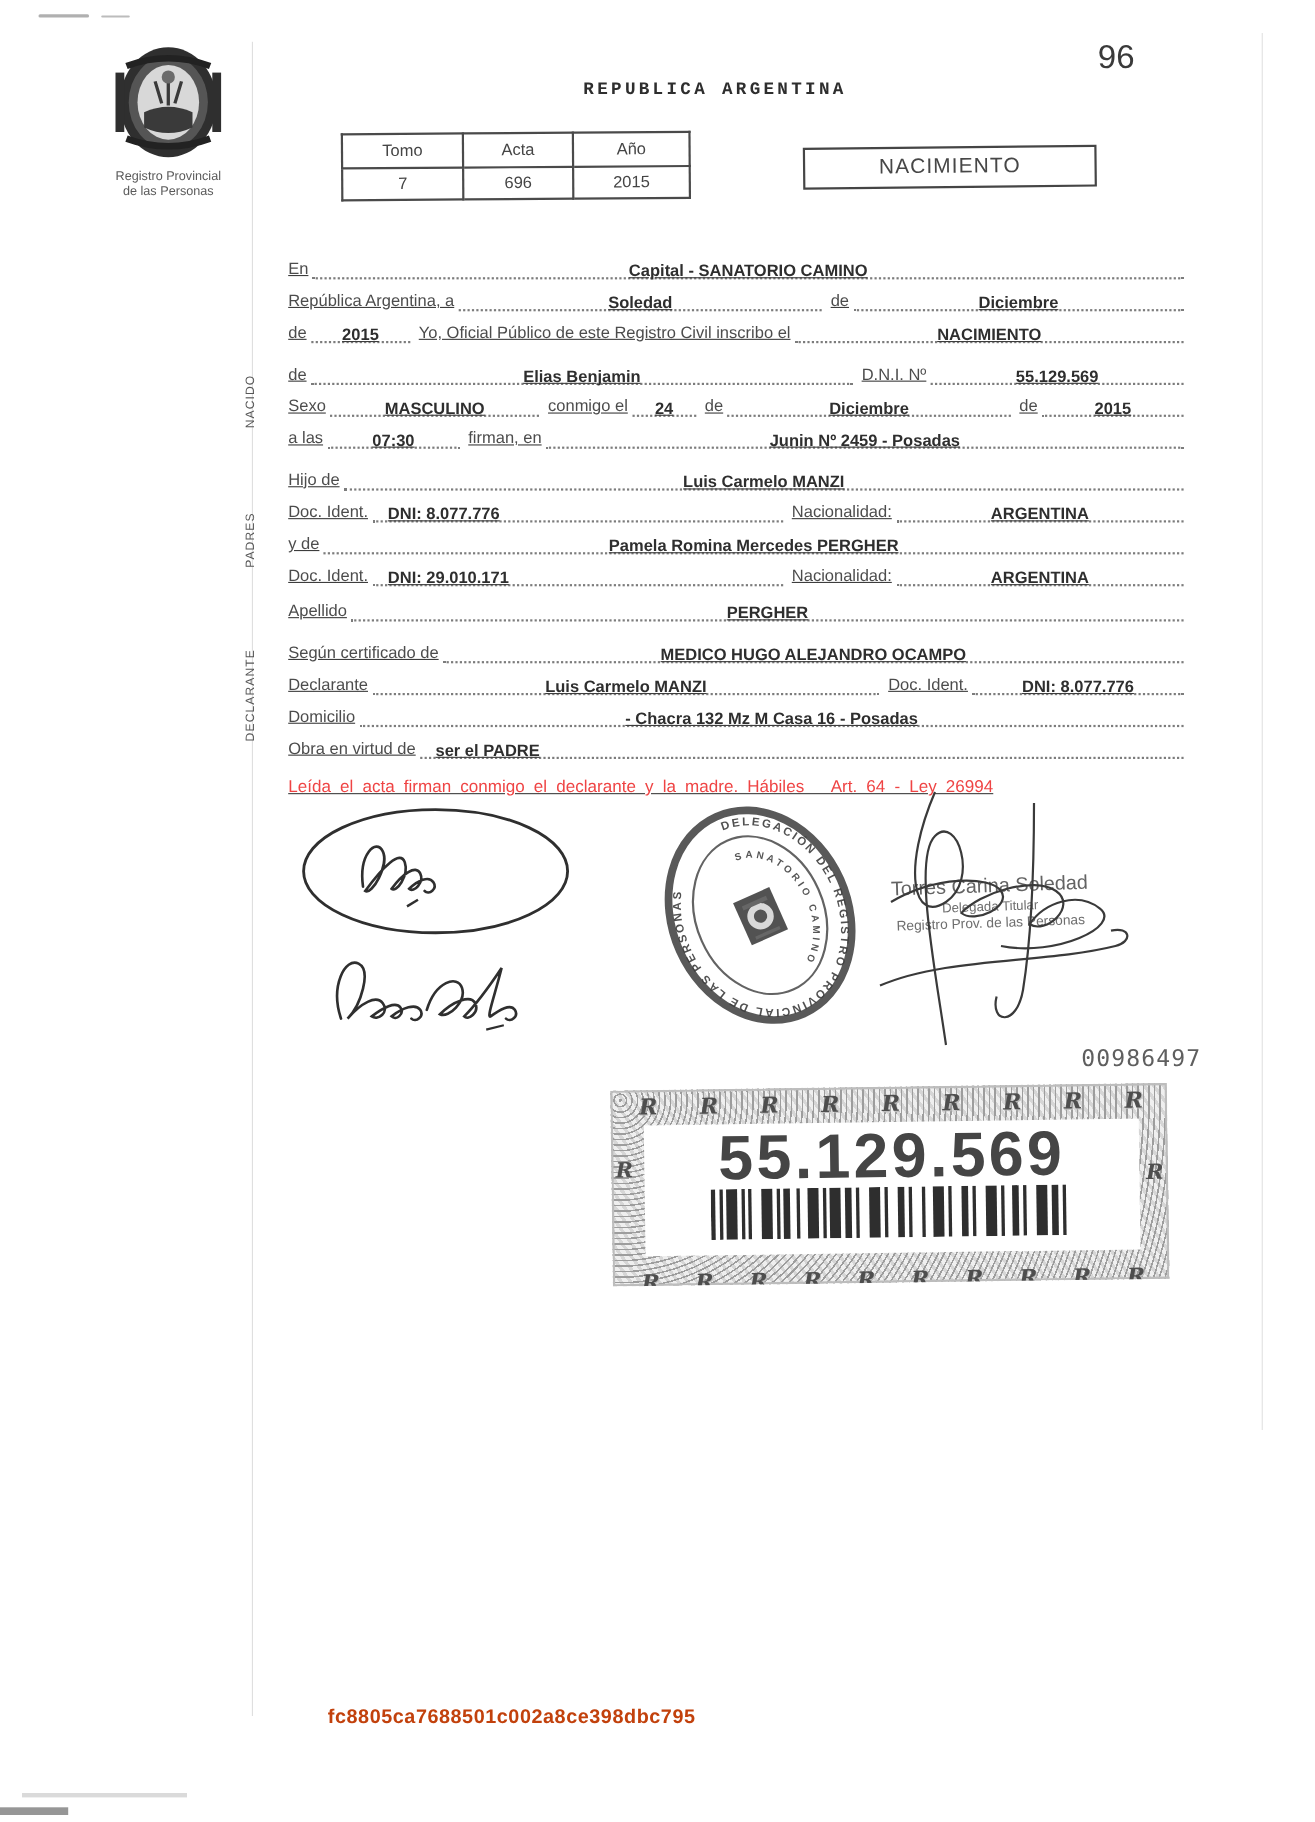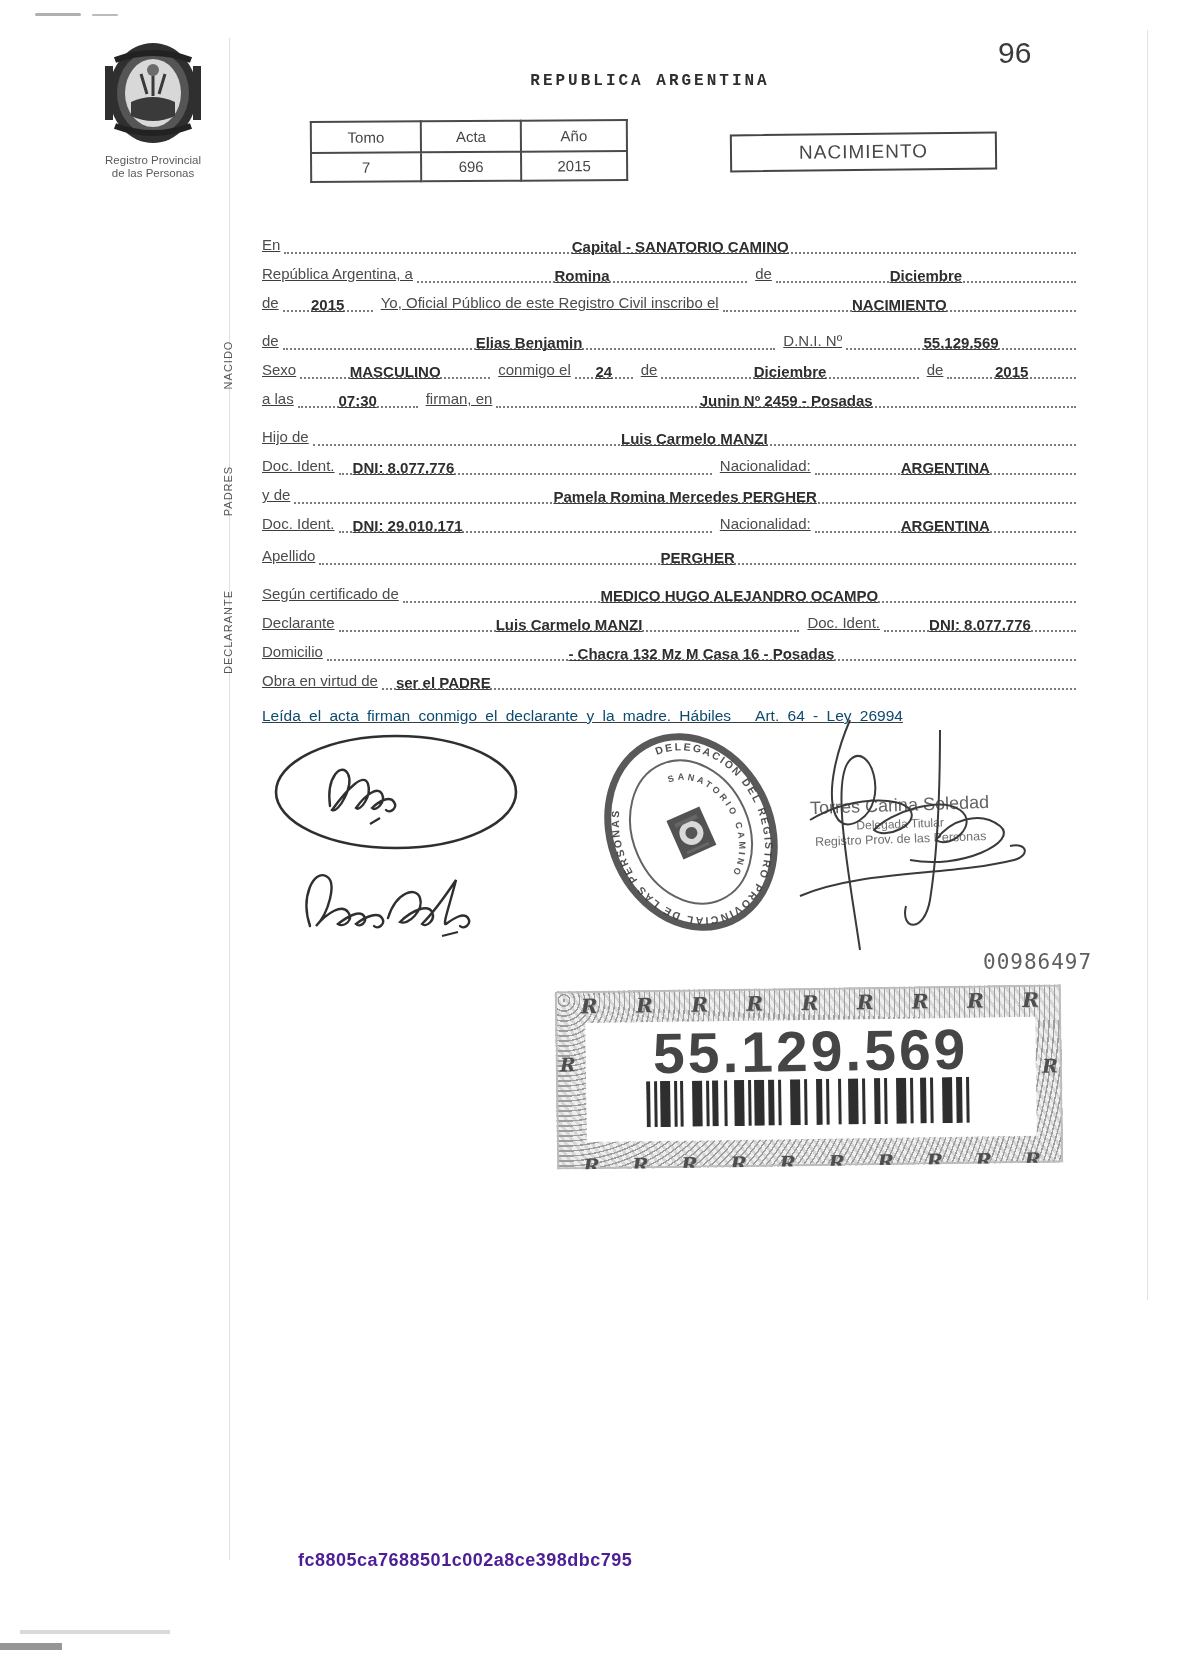--- a/index.html
+++ b/index.html
@@ -47,21 +47,21 @@
   .fill.left{justify-content:flex-start;padding-left:14px;}
   .fill .val{font-weight:bold;color:#2e2e2e;white-space:nowrap;transform:translateY(3px);}
   .fw-90{flex:0 0 90px;} .fw-58{flex:0 0 58px;} .fw-190{flex:0 0 190px;} .fw-120{flex:0 0 120px;}
   .fx-14{flex:1.4;} .fx-16{flex:1.6;} .fx-2{flex:2;} .fx-22{flex:2.2;} .fx-24{flex:2.4;} .fx-3{flex:3;text-align:right;} .fx-1{flex:1;}
   .section{position:relative;margin-top:9px;}
   .side-label{
     position:absolute;left:-34px;top:50%;transform:translate(-50%,-50%) rotate(-90deg);
     transform-origin:center;font-size:11px;letter-spacing:1px;color:#565656;white-space:nowrap;
   }
   .closing{
-    margin-top:14px;font-size:15.5px;color:#0c4a6e;line-height:24px;
+    margin-top:14px;font-size:15.5px;color:#ef4444;line-height:24px;
     word-spacing:4px;white-space:pre-wrap;
   }
   
   .sig{position:absolute;}
   .stamp-text{
     position:absolute;left:770px;top:795px;width:260px;text-align:center;color:#6e6e6e;
     transform:rotate(-2deg);
   }
   .stamp-text .l1{font-size:18px;color:#636363;}
   .stamp-text .l2{font-size:12px;margin-top:1px;}
@@ -97,21 +97,21 @@
     display:flex;flex-direction:column;align-items:center;
   }
   .sticker-number{
     font-size:57px;font-weight:bold;color:#454545;letter-spacing:3px;line-height:60px;
     margin-top:1px;
   }
   .barcode{margin-top:-2px;}
   
   .footer-hash{
     position:absolute;left:298px;top:1550px;font-size:18px;font-weight:bold;
-    color:#4c1d95;letter-spacing:0.5px;
+    color:#c2410c;letter-spacing:0.5px;
   }
 </style>
 </head>
 <body>
 
 <div class="dash-mark" style="left:35px;top:13px;width:46px;height:3px;opacity:.7;"></div>
 <div class="dash-mark" style="left:92px;top:14px;width:26px;height:2px;opacity:.6;"></div>
 <div class="vline" style="left:229px;top:38px;height:1522px;opacity:.45;"></div>
 <div class="fold-line" style="left:1147px;top:30px;height:1270px;"></div>
 <div class="smudge" style="left:0;top:1643px;width:62px;height:7px;opacity:.7;"></div>
@@ -160,21 +160,21 @@
   <div class="section">
     <div class="frow">
       <span class="lbl">En</span>
       <span class="fill">
           <span class="val">Capital - SANATORIO CAMINO</span>
         </span>
     </div>
     <div class="frow">
       <span class="lbl">República Argentina, a</span>
       <span class="fill fx-22">
-          <span class="val">Romina</span>
+          <span class="val">Soledad</span>
         </span>
       <span class="lbl after">de</span>
       <span class="fill fx-2">
           <span class="val">Diciembre</span>
         </span>
     </div>
     <div class="frow">
       <span class="lbl">de</span>
       <span class="fill fw-90">
           <span class="val">2015</span>

